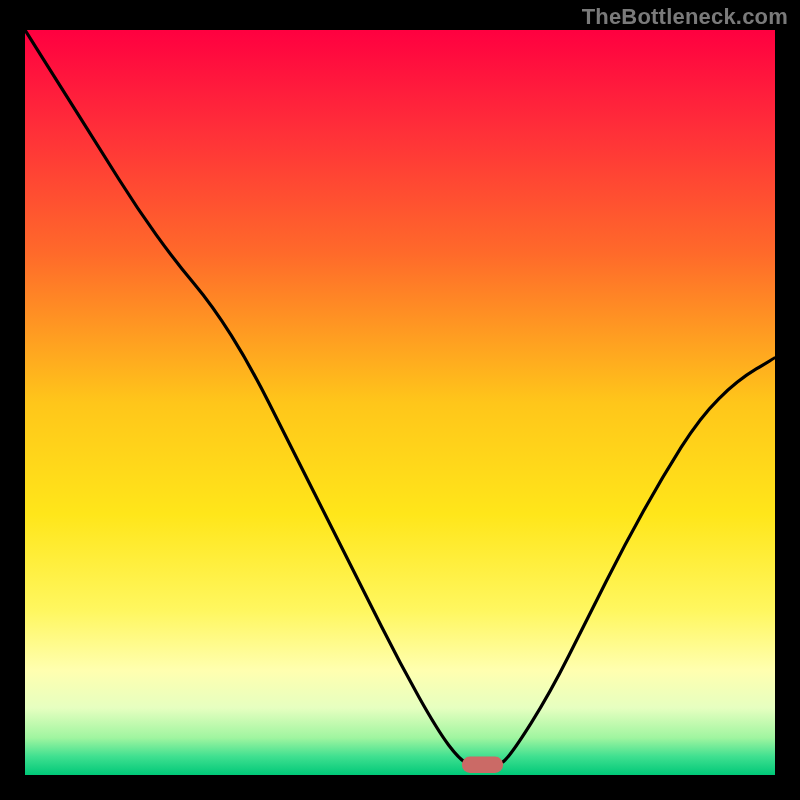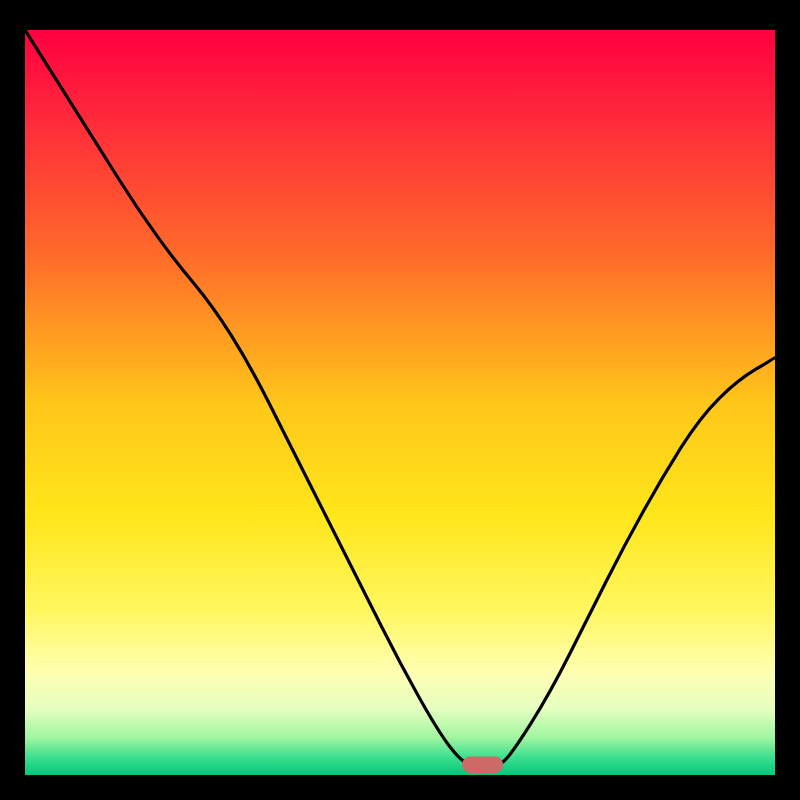--- a/index.html
+++ b/index.html
@@ -38,20 +38,21 @@
     display: block;
   }
   .bottleneck-marker {
     fill: #cb6a66;
   }
 </style>
 </head>
 <body>
 
 <div class="chart-container">
+  <div class="watermark">TheBottleneck.com</div>
   <div class="plot-area">
     <svg id="chart-svg" width="750" height="745" viewBox="0 0 750 745">
       <defs>
         <linearGradient id="bg-grad" x1="0" y1="0" x2="0" y2="1">
             <stop offset="0%" stop-color="#ff0040"></stop>
             <stop offset="12%" stop-color="#ff2a3a"></stop>
             <stop offset="30%" stop-color="#ff6a2a"></stop>
             <stop offset="50%" stop-color="#ffc61a"></stop>
             <stop offset="65%" stop-color="#ffe61a"></stop>
             <stop offset="78%" stop-color="#fff760"></stop>

